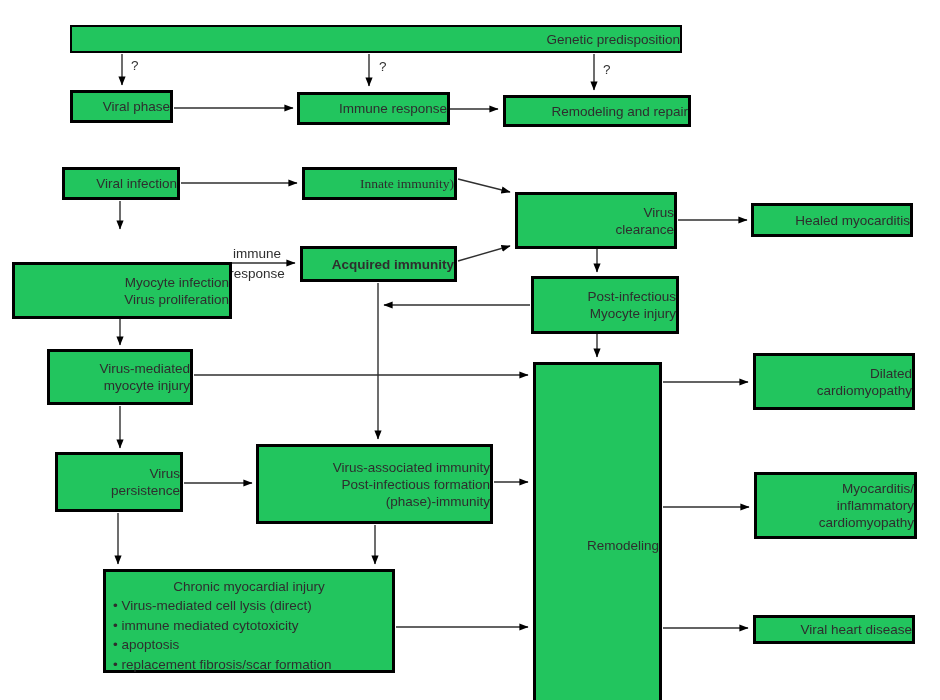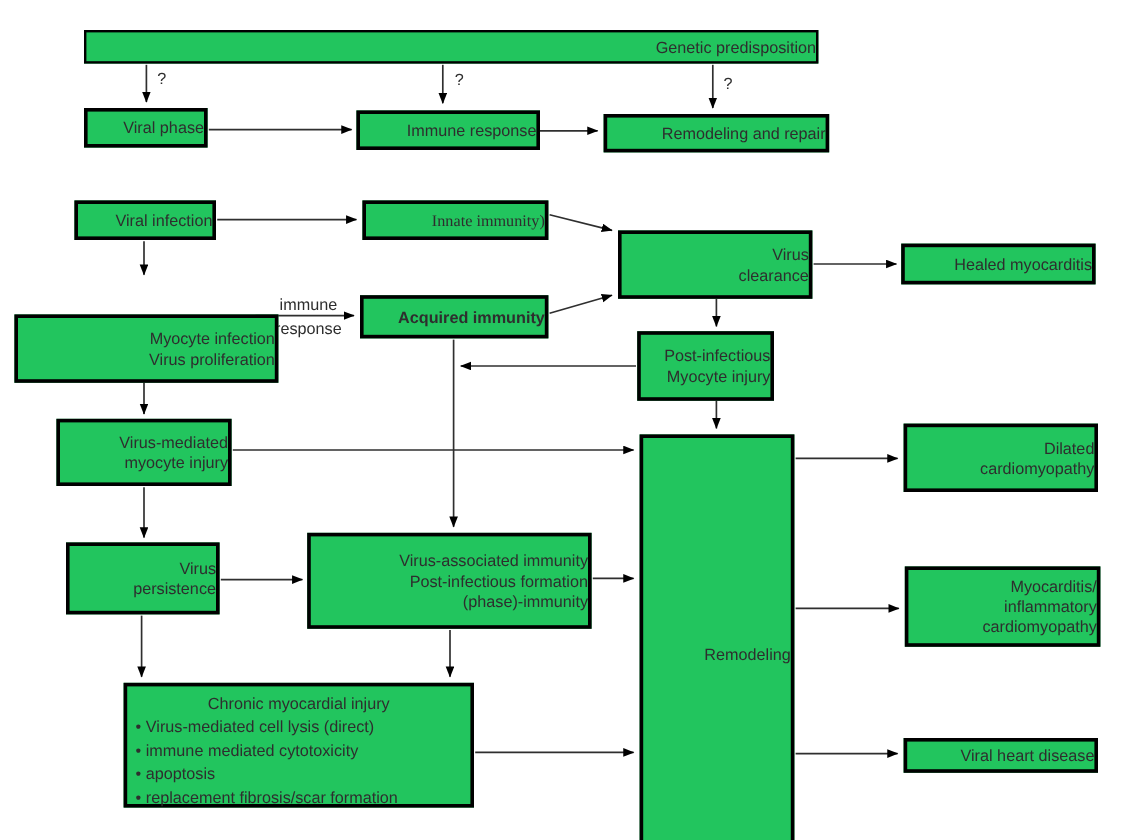--- a/index.html
+++ b/index.html
@@ -120,21 +120,21 @@
 
   <div class="node" style="left:515px;top:192px;width:162px;height:57px;">
     <span>Virus</span>
     <span>clearance</span>
   </div>
 
   <div class="node" style="left:751px;top:203px;width:162px;height:34px;padding-left:32px;">
     <span>Healed myocarditis</span>
   </div>
 
-  <div class="node" style="left:531px;top:276px;width:114px;height:58px;">
+  <div class="node" style="left:531px;top:276px;width:148px;height:58px;">
     <span>Post-infectious</span>
     <span>Myocyte injury</span>
   </div>
 
   <div class="node" style="left:47px;top:349px;width:146px;height:56px;">
     <span>Virus-mediated</span>
     <span>myocyte injury</span>
   </div>
 
   <div class="node" style="left:55px;top:452px;width:128px;height:60px;">

